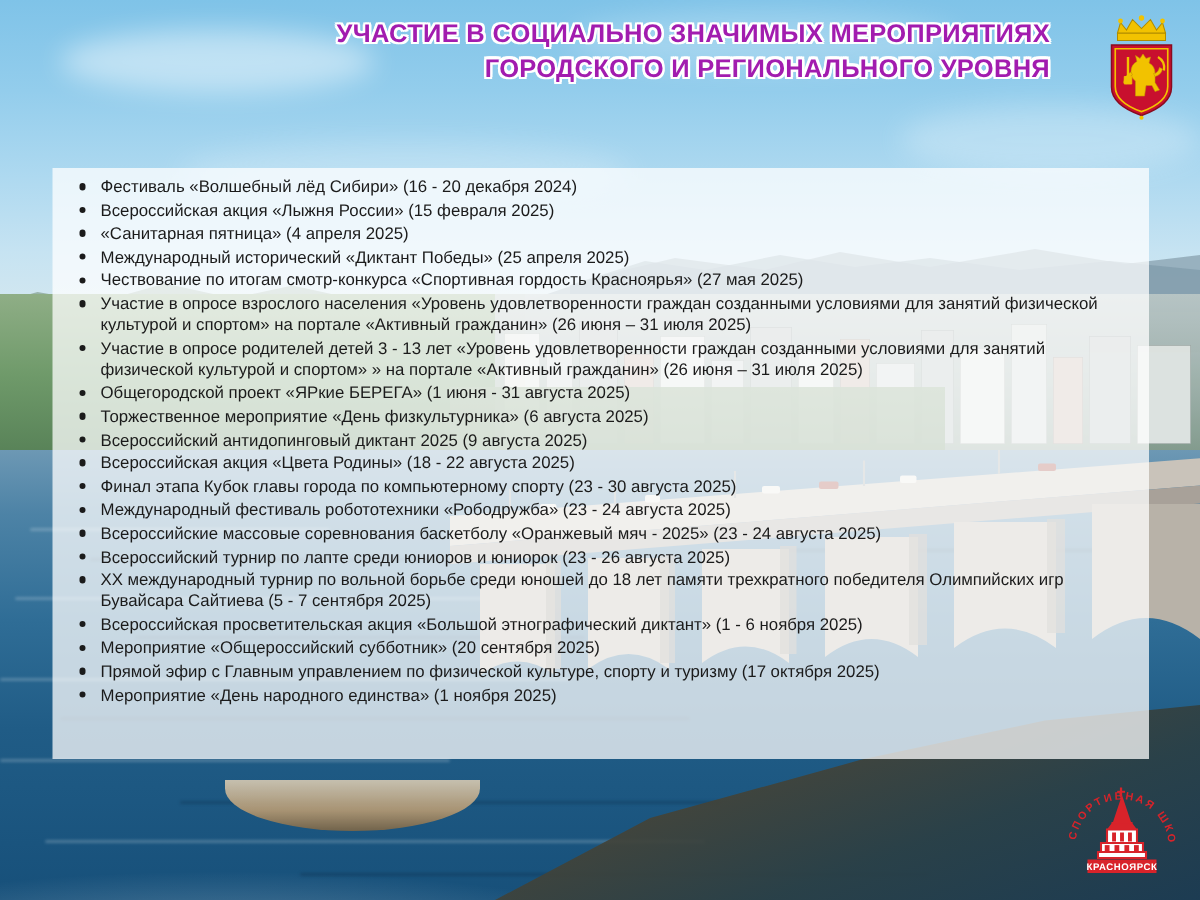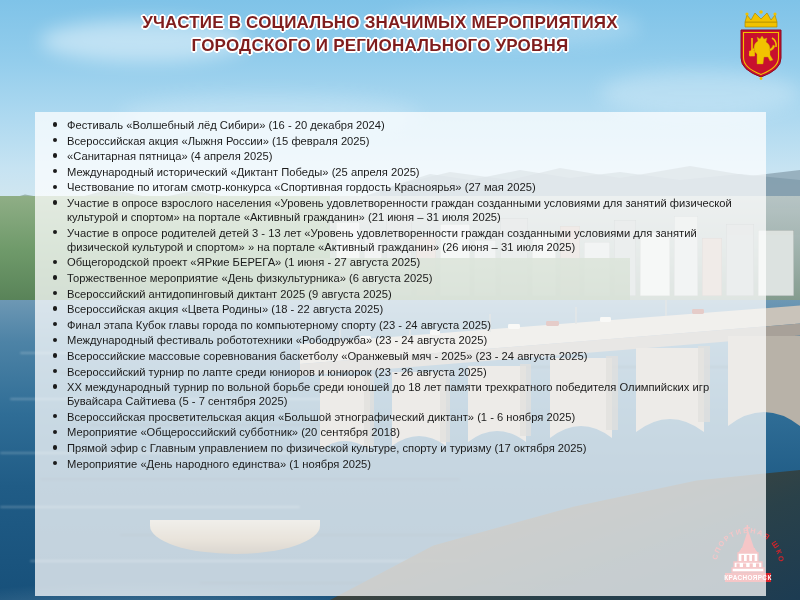--- a/index.html
+++ b/index.html
@@ -52,36 +52,36 @@
   .ripple{position:absolute;height:2px;background:rgba(255,255,255,.22);border-radius:2px;filter:blur(1px);}
   .ripple.dk{background:rgba(10,40,65,.30);}
   .shore-dark{position:absolute;right:0;top:470px;width:470px;height:130px;
       background:linear-gradient(160deg,#6b5740 0%,#4a4434 30%,#2b3f44 65%,#1d3a4f 100%);
       clip-path:polygon(100% 0,100% 100%,0 100%,22% 58%,52% 28%,78% 8%);opacity:.92;}
   .boat{position:absolute;left:150px;top:520px;width:170px;height:34px;
       background:linear-gradient(180deg,#d8cbb4 0%,#b79a72 60%,#7b6546 100%);
       border-radius:0 0 60% 60%/0 0 100% 100%;opacity:.9;filter:blur(.4px);}
 
   
-  .title{position:absolute;left:60px;top:12px;width:640px;text-align:center;
+  .title{position:absolute;left:60px;top:12px;width:640px;text-align:right;
       font-size:17px;font-weight:bold;line-height:1.35;letter-spacing:.2px;
-      color:#7f1d1d;
+      color:#a21caf;
       text-shadow:
         -1.4px -1.4px 0 #fff, 1.4px -1.4px 0 #fff,
         -1.4px  1.4px 0 #fff, 1.4px  1.4px 0 #fff,
         0 -1.6px 0 #fff, 0 1.6px 0 #fff, -1.6px 0 0 #fff, 1.6px 0 0 #fff;}
 
   
   .coa{position:absolute;left:733px;top:8px;width:56px;height:72px;}
 
   
   .emblem{position:absolute;left:708px;top:518px;width:80px;height:78px;}
 
   
-  .panel{position:absolute;left:35px;top:112px;width:731px;height:484px;
+  .panel{position:absolute;left:35px;top:112px;width:731px;height:394px;
       background:rgba(255,255,255,.74);}
   .list{position:absolute;left:0;top:0;width:100%;padding:6px 12px 0 12px;
       box-sizing:border-box;list-style:none;margin:0;}
   .li{position:relative;padding-left:20px;margin:0 0 1.5px 0;
       font-size:11.2px;line-height:14.1px;color:#1b1b1b;}
   .li .bullet{position:absolute;left:6px;top:4.3px;width:4.4px;height:4.4px;
       border-radius:50%;background:#1b1b1b;}
   .li .txt{display:block;}
 </style>
 </head>
@@ -280,45 +280,45 @@
         <li class="li">
           <span class="bullet"></span>
           <span class="txt">Международный исторический «Диктант Победы» (25 апреля 2025)</span>
         </li>
         <li class="li">
           <span class="bullet"></span>
           <span class="txt">Чествование по итогам смотр-конкурса «Спортивная гордость Красноярья» (27 мая 2025)</span>
         </li>
         <li class="li">
           <span class="bullet"></span>
-          <span class="txt">Участие в опросе взрослого населения «Уровень удовлетворенности граждан созданными условиями для занятий физической культурой и спортом» на портале «Активный гражданин» (21 июня – 31 июля 2025)</span>
+          <span class="txt">Участие в опросе взрослого населения «Уровень удовлетворенности граждан созданными условиями для занятий физической культурой и спортом» на портале «Активный гражданин» (26 июня – 31 июля 2025)</span>
         </li>
         <li class="li">
           <span class="bullet"></span>
           <span class="txt">Участие в опросе родителей детей 3 - 13 лет «Уровень удовлетворенности граждан созданными условиями для занятий физической культурой и спортом» » на портале «Активный гражданин»  (26 июня – 31 июля 2025)</span>
         </li>
         <li class="li">
           <span class="bullet"></span>
-          <span class="txt">Общегородской проект «ЯРкие БЕРЕГА» (1 июня - 27 августа 2025)</span>
+          <span class="txt">Общегородской проект «ЯРкие БЕРЕГА» (1 июня - 31 августа 2025)</span>
         </li>
         <li class="li">
           <span class="bullet"></span>
           <span class="txt">Торжественное мероприятие «День физкультурника» (6 августа 2025)</span>
         </li>
         <li class="li">
           <span class="bullet"></span>
           <span class="txt">Всероссийский антидопинговый диктант 2025 (9 августа 2025)</span>
         </li>
         <li class="li">
           <span class="bullet"></span>
           <span class="txt">Всероссийская акция «Цвета Родины» (18 - 22 августа 2025)</span>
         </li>
         <li class="li">
           <span class="bullet"></span>
-          <span class="txt">Финал этапа Кубок главы города по компьютерному спорту (23 - 24 августа 2025)</span>
+          <span class="txt">Финал этапа Кубок главы города по компьютерному спорту (23 - 30 августа 2025)</span>
         </li>
         <li class="li">
           <span class="bullet"></span>
           <span class="txt">Международный фестиваль робототехники «Рободружба» (23 - 24 августа 2025)</span>
         </li>
         <li class="li">
           <span class="bullet"></span>
           <span class="txt">Всероссийские массовые соревнования баскетболу «Оранжевый мяч - 2025» (23 - 24 августа 2025)</span>
         </li>
         <li class="li">
@@ -328,21 +328,21 @@
         <li class="li">
           <span class="bullet"></span>
           <span class="txt">XX международный турнир по вольной борьбе среди юношей до 18 лет памяти трехкратного победителя Олимпийских игр Бувайсара Сайтиева (5 - 7 сентября 2025)</span>
         </li>
         <li class="li">
           <span class="bullet"></span>
           <span class="txt">Всероссийская просветительская акция «Большой этнографический диктант» (1 - 6 ноября 2025)</span>
         </li>
         <li class="li">
           <span class="bullet"></span>
-          <span class="txt">Мероприятие «Общероссийский субботник» (20 сентября 2018)</span>
+          <span class="txt">Мероприятие «Общероссийский субботник» (20 сентября 2025)</span>
         </li>
         <li class="li">
           <span class="bullet"></span>
           <span class="txt">Прямой эфир с Главным управлением по физической культуре, спорту и туризму (17 октября 2025)</span>
         </li>
         <li class="li">
           <span class="bullet"></span>
           <span class="txt">Мероприятие «День народного единства» (1 ноября 2025)</span>
         </li>
       </ul>

